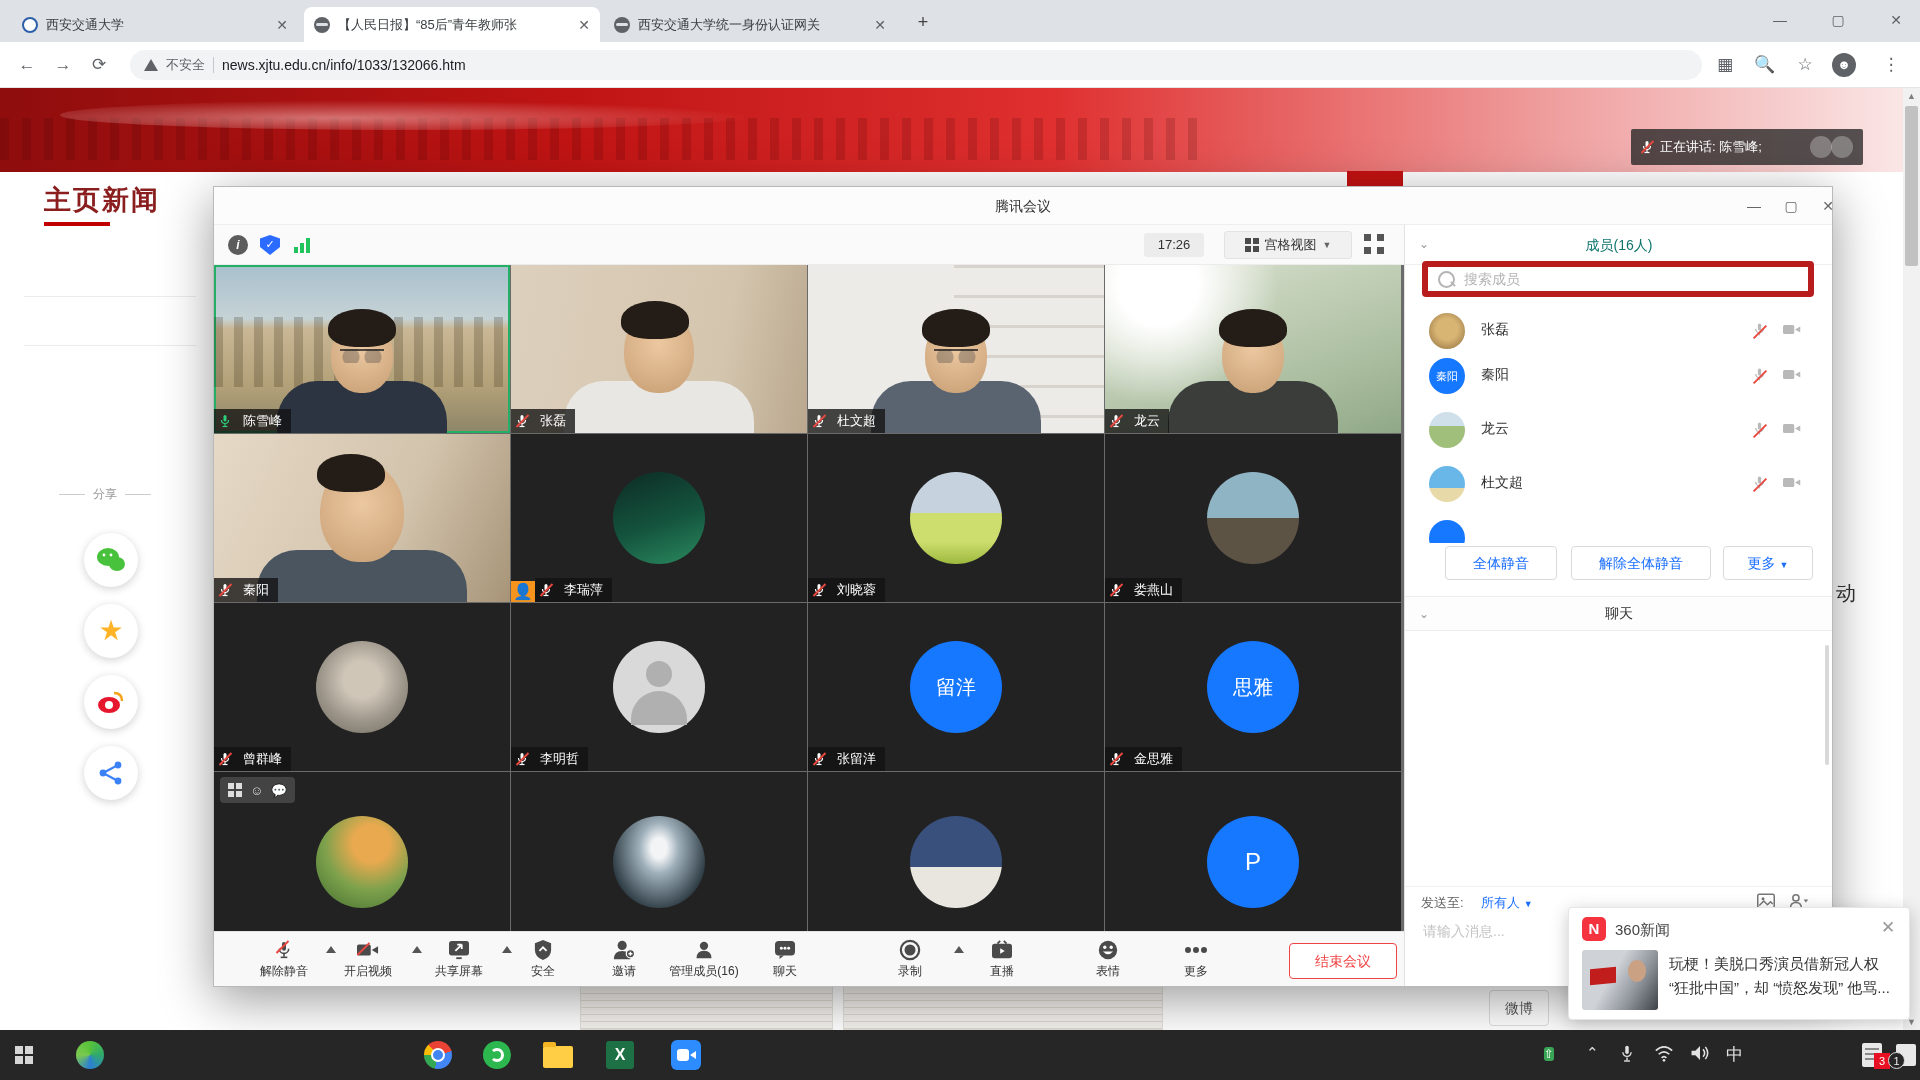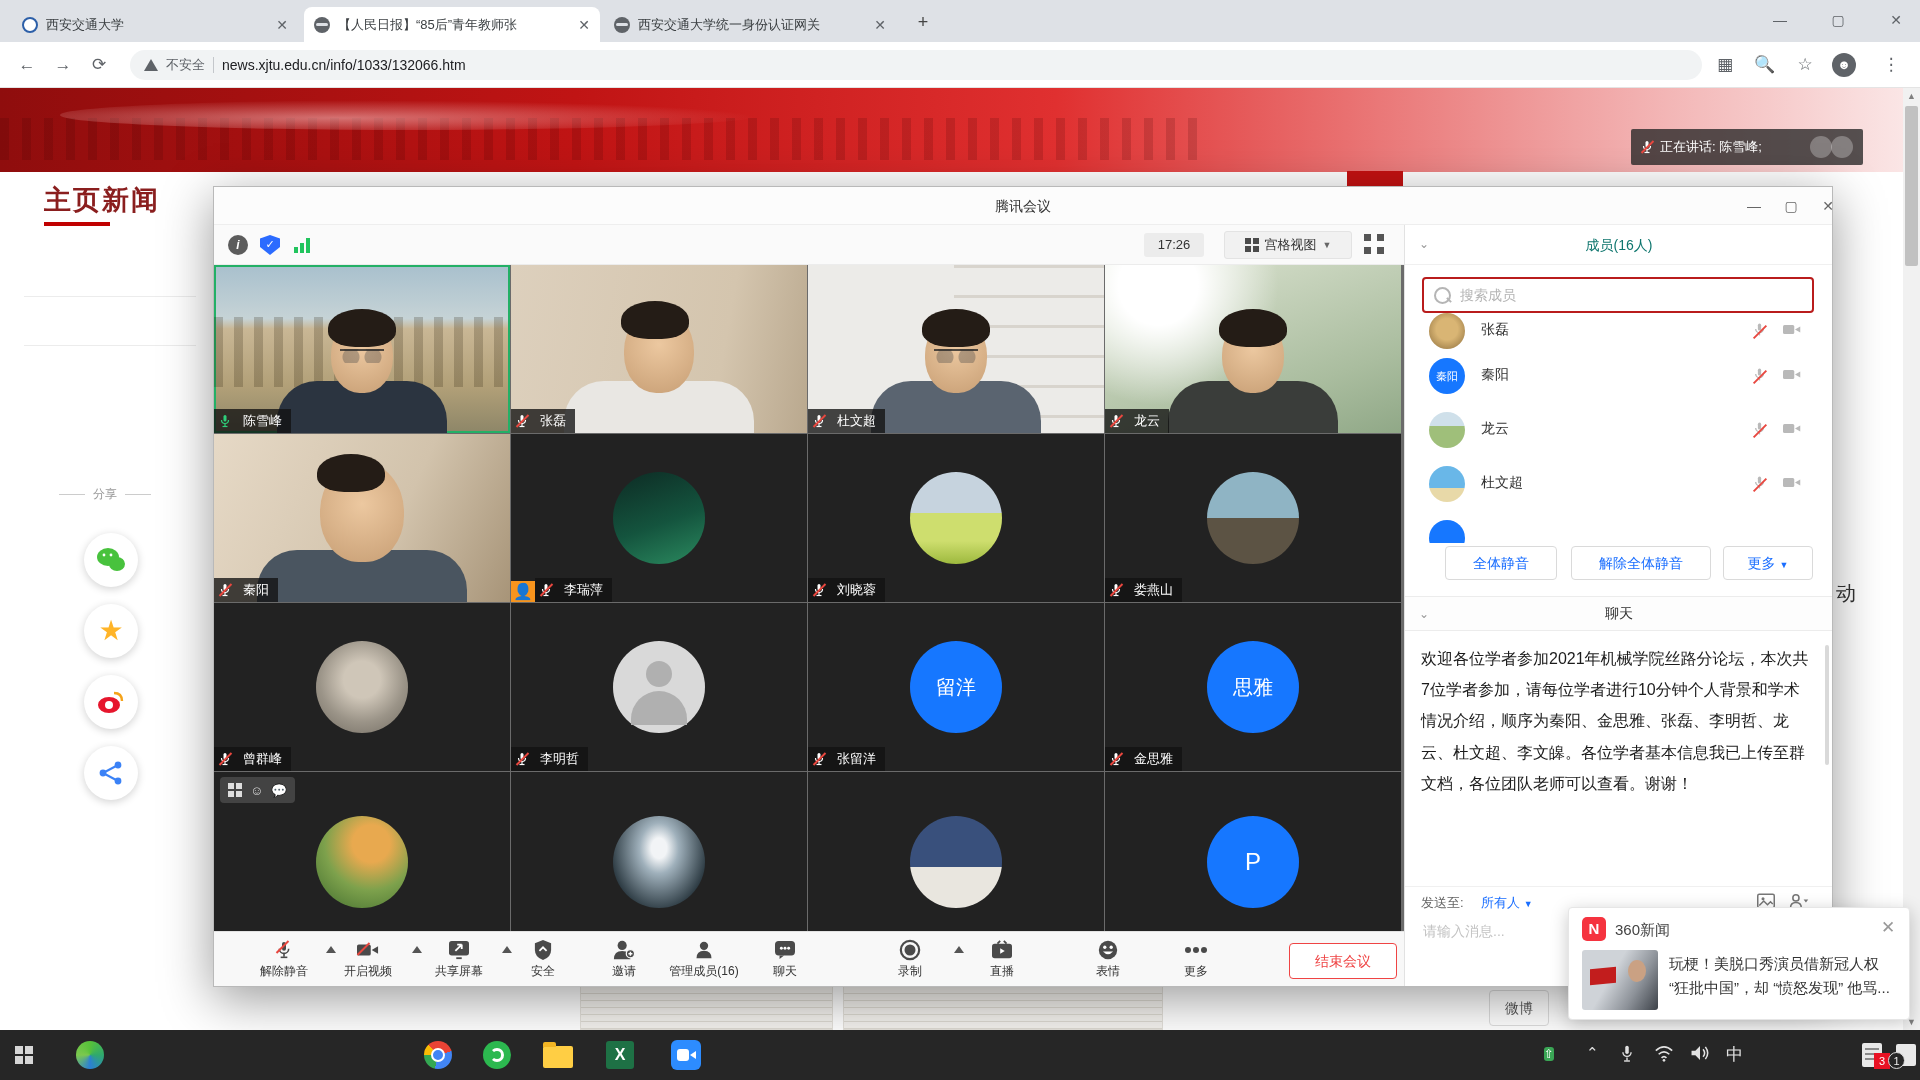--- a/index.html
+++ b/index.html
@@ -114,21 +114,21 @@
   .mtg-bottom{left:0;top:744px;width:1618px;height:55px;background:#f8f8f8;border-top:1px solid #e3e3e3;box-sizing:border-box;}
   .mt-item{position:absolute;top:5px;width:96px;margin-left:-48px;text-align:center;color:#333;font-size:12px;}
   .mt-item .ico{height:26px;display:flex;align-items:center;justify-content:center;}
   .mt-caret{position:absolute;top:14px;width:0;height:0;border-left:5px solid transparent;border-right:5px solid transparent;border-bottom:7px solid #555;}
   .end-btn{left:1075px;top:11px;width:106px;height:34px;border:1px solid #ef4444;border-radius:4px;color:#ef4444;background:#fff;font-size:14px;text-align:center;line-height:34px;}
   
   .panel{left:1190px;top:38px;width:428px;height:761px;background:#fff;border-left:1px solid #e2e2e2;box-sizing:border-box;overflow:hidden;}
   .p-head{left:0;top:0;width:428px;height:40px;border-bottom:1px solid #f0f0f0;box-sizing:border-box;}
   .p-head .chev{position:absolute;left:14px;top:12px;color:#999;font-size:12px;}
   .p-head .cap{width:100%;text-align:center;line-height:40px;font-size:14px;color:#0f766e;}
-  .m-search{left:17px;top:52px;width:392px;height:36px;border:2px solid #b91c1c;border-radius:4px;box-sizing:border-box;display:flex;align-items:center;padding:0 10px;gap:7px;}
+  .m-search{left:17px;top:36px;width:392px;height:36px;border:6px solid #b91c1c;border-radius:4px;box-sizing:border-box;display:flex;align-items:center;padding:0 10px;gap:7px;}
   .m-search input{border:0;outline:0;flex:1;font-size:14px;color:#333;font-family:inherit;background:transparent;}
   .m-search input::placeholder{color:#b5b5b5;}
   .mag{width:13px;height:13px;border:2px solid #b5b5b5;border-radius:50%;position:relative;}
   .mag::after{content:"";position:absolute;left:10px;top:10px;width:6px;height:2px;background:#b5b5b5;transform:rotate(45deg);}
   .mem-viewport{left:0;top:88px;width:428px;height:230px;overflow:hidden;}
   .mem-row{position:absolute;left:0;width:428px;height:54px;}
   .mem-av{position:absolute;left:24px;top:9px;width:36px;height:36px;border-radius:50%;color:#fff;font-size:11px;display:flex;align-items:center;justify-content:center;}
   .mem-name{position:absolute;left:76px;top:17px;font-size:14px;color:#333;}
   .mem-ico{position:absolute;top:18px;}
   .gmic{position:relative;width:13px;height:16px;}
@@ -722,23 +722,20 @@
           <span class="mem-name"></span>
         </div>
       </div>
       <div class="abs panel-btn" style="left:40px;width:112px;">全体静音</div>
       <div class="abs panel-btn" style="left:166px;width:140px;">解除全体静音</div>
       <div class="abs panel-btn" style="left:318px;width:90px;"><span>更多</span> <span class="caret" style="color:#1a6eff;">▼</span></div>
       <div class="abs chat-head">
         <span class="chev">⌄</span>
         <div class="cap">聊天</div>
       </div>
-      <div class="abs chat-body">
-        <span>欢迎各位学者参加2021年机械学院丝路分论坛，本次共7位学者参加，请每位学者进行10分钟个人背景和学术情况介绍，顺序为秦阳、金思雅、张磊、李明哲、龙云、杜文超、李文皞。各位学者基本信息我已上传至群文档，各位团队老师可以查看。谢谢！</span>
-      </div>
       <div class="abs chat-sb"></div>
       <div class="abs send-row">
         <span class="lab">发送至:</span>
         <span class="val"><span>所有人</span> <span class="caret" style="color:#1a6eff;">▼</span></span>
         <span class="send-ico" style="left:352px;"><svg width="18" height="16" viewBox="0 0 24 20">
               <rect x="1" y="1" width="22" height="18" rx="2" stroke="#777" stroke-width="2" fill="none"></rect>
               <circle cx="8" cy="7" r="2" fill="#777"></circle>
               <path d="M3 16 9 10 14 15 18 11 21 14" stroke="#777" stroke-width="2" fill="none"></path>
             </svg></span>
         <span class="send-ico" style="left:384px;"><svg width="20" height="16" viewBox="0 0 26 20">

